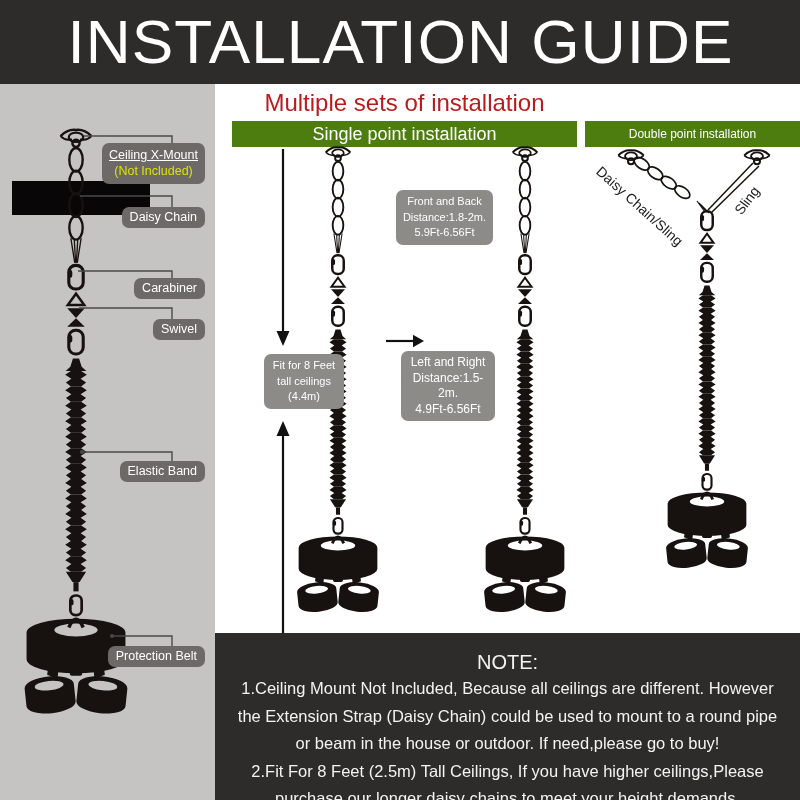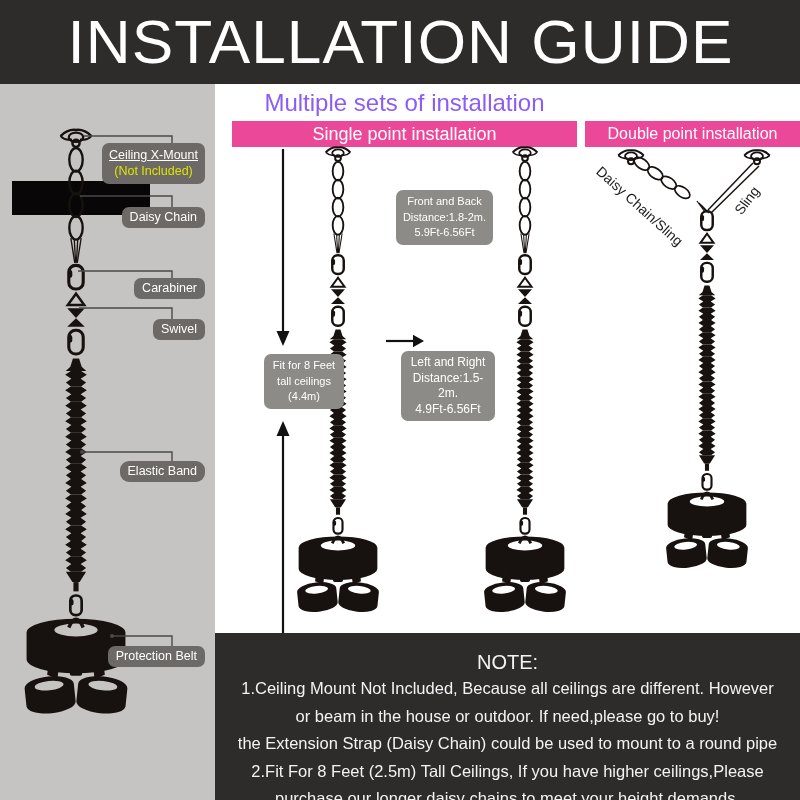--- a/index.html
+++ b/index.html
@@ -18,36 +18,36 @@
   .ceiling-block { position:absolute; left:12px; top:97px; width:138px; height:34px; background:#080606; }
 
   
   .note-panel { position:absolute; left:215px; top:633px; width:585px; height:167px;
                 background:#2e2b2b; color:#f3f3f3; text-align:center; padding-top:16px; }
   .note-title { font-size:20px; line-height:26px; }
   .note-line  { font-size:16.5px; line-height:27.5px; white-space:nowrap; }
 
   
   .subheading { position:absolute; left:232px; top:89px; width:345px; text-align:center;
-                font-size:24px; font-weight:normal; color:#8b5cf6; white-space:nowrap; }
-  .sec-banner { position:absolute; top:121px; height:26px; background:#ec4899; color:#ffffff;
+                font-size:24px; font-weight:normal; color:#b91c1c; white-space:nowrap; }
+  .sec-banner { position:absolute; top:121px; height:26px; background:#4d7c0f; color:#ffffff;
                 display:flex; align-items:center; justify-content:center; font-size:18px; white-space:nowrap; }
   .sec-single { left:232px; width:345px; }
-  .sec-double { left:585px; width:215px; font-size:16px; }
+  .sec-double { left:585px; width:215px; font-size:12px; }
 
   
   .pill { position:absolute; right:595px; background:#6c6966; color:#ffffff; text-align:center;
           font-size:12.5px; line-height:16px; padding:2px 8px 3px; border-radius:7px; white-space:nowrap; }
   .pill-ceiling { top:143px; padding:4px 7px 5px; }
   .pill-ceiling .u { text-decoration:underline; }
   .pill-ceiling .yellow { color:#dde400; }
   .pill-daisy   { top:207px; }
   .pill-carab   { top:278px; }
   .pill-swivel  { top:319px; }
-  .pill-elastic { top:461px;border-radius:9px; }
+  .pill-elastic { top:461px; }
   .pill-belt    { top:646px; }
 
   
   .mbox { position:absolute; background:#8d8b88; color:#ffffff; border-radius:7px;
           text-align:center; font-size:11px; line-height:15.5px; padding:4px 2px; }
   .mbox-frontback { left:396px; top:190px; width:97px; }
   .mbox-fit       { left:243px; top:354px; width:80px;margin-left:21px; }
   .mbox-leftright { left:401px; top:351px; width:94px; font-size:12px; }
 
   
@@ -223,19 +223,19 @@
     <div>Distance:1.5-2m.</div>
     <div>4.9Ft-6.56Ft</div>
   </div>
 
   <div class="rot-label lbl-daisysling">Daisy Chain/Sling</div>
   <div class="rot-label lbl-sling">Sling</div>
 
   <div class="note-panel">
     <div class="note-title">NOTE:</div>
     <div class="note-line">1.Ceiling Mount Not Included, Because all ceilings are different. However</div>
+    <div class="note-line">the Extension Strap (Daisy Chain) could be used to mount to a round pipe</div>
     <div class="note-line">or beam in the house or outdoor. If need,please go to buy!</div>
-    <div class="note-line">the Extension Strap (Daisy Chain) could be used to mount to a round pipe</div>
     <div class="note-line">2.Fit For 8 Feet (2.5m) Tall Ceilings, If you have higher ceilings,Please</div>
     <div class="note-line">purchase our longer daisy chains to meet your height demands.</div>
   </div>
 
 </div>
 
 </body></html>

